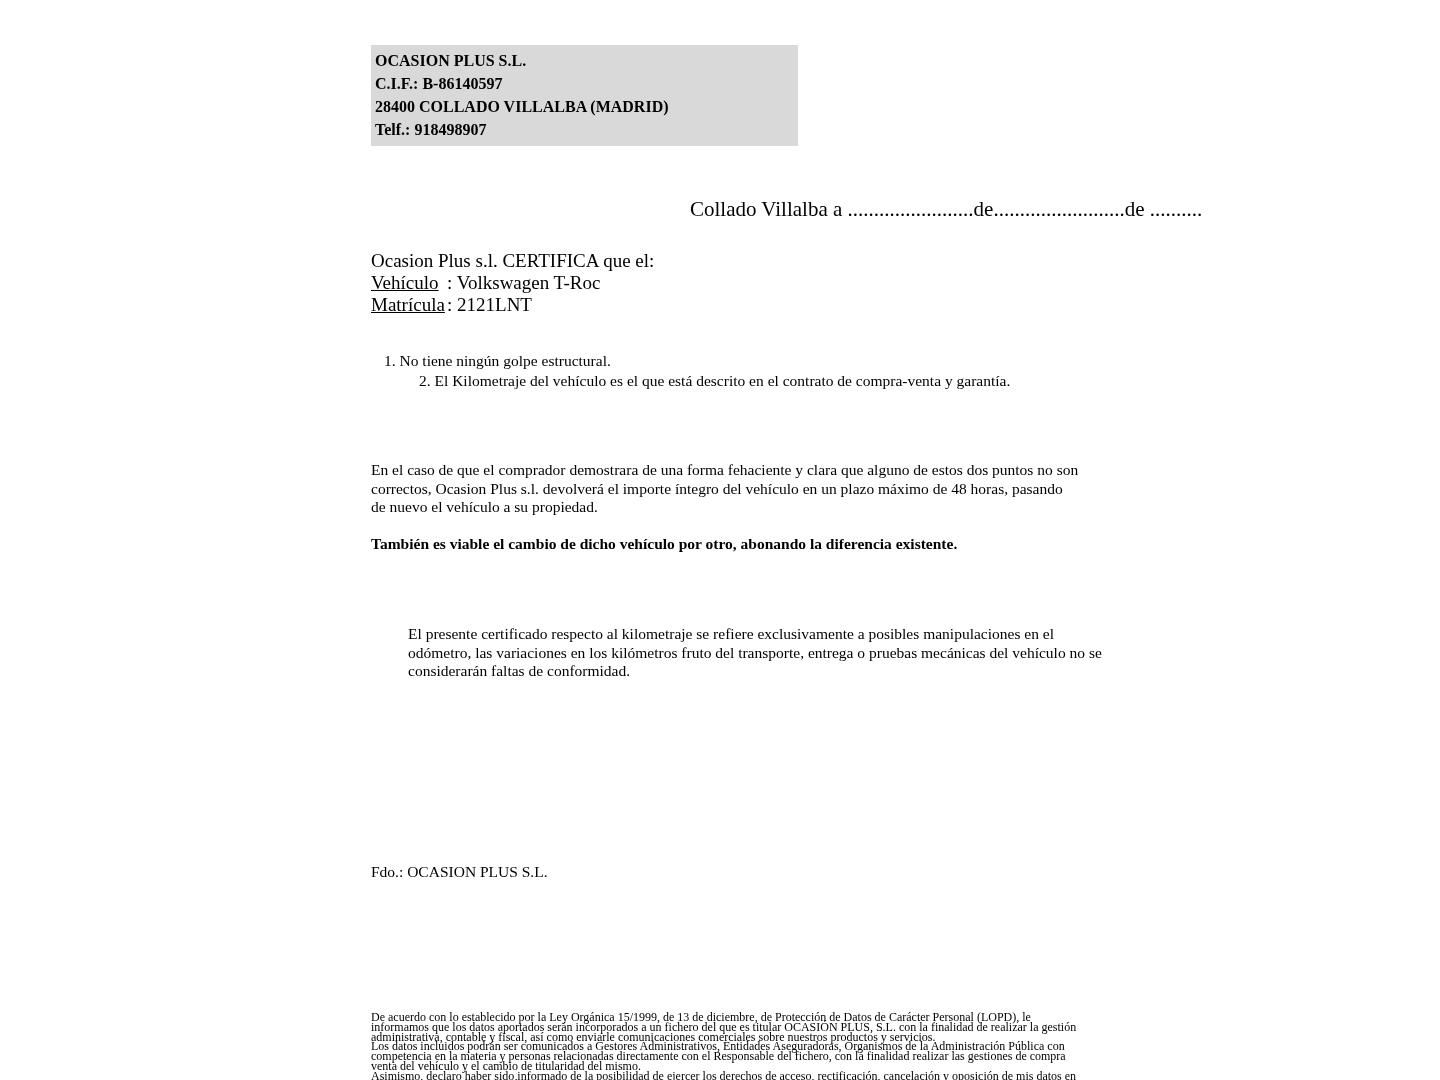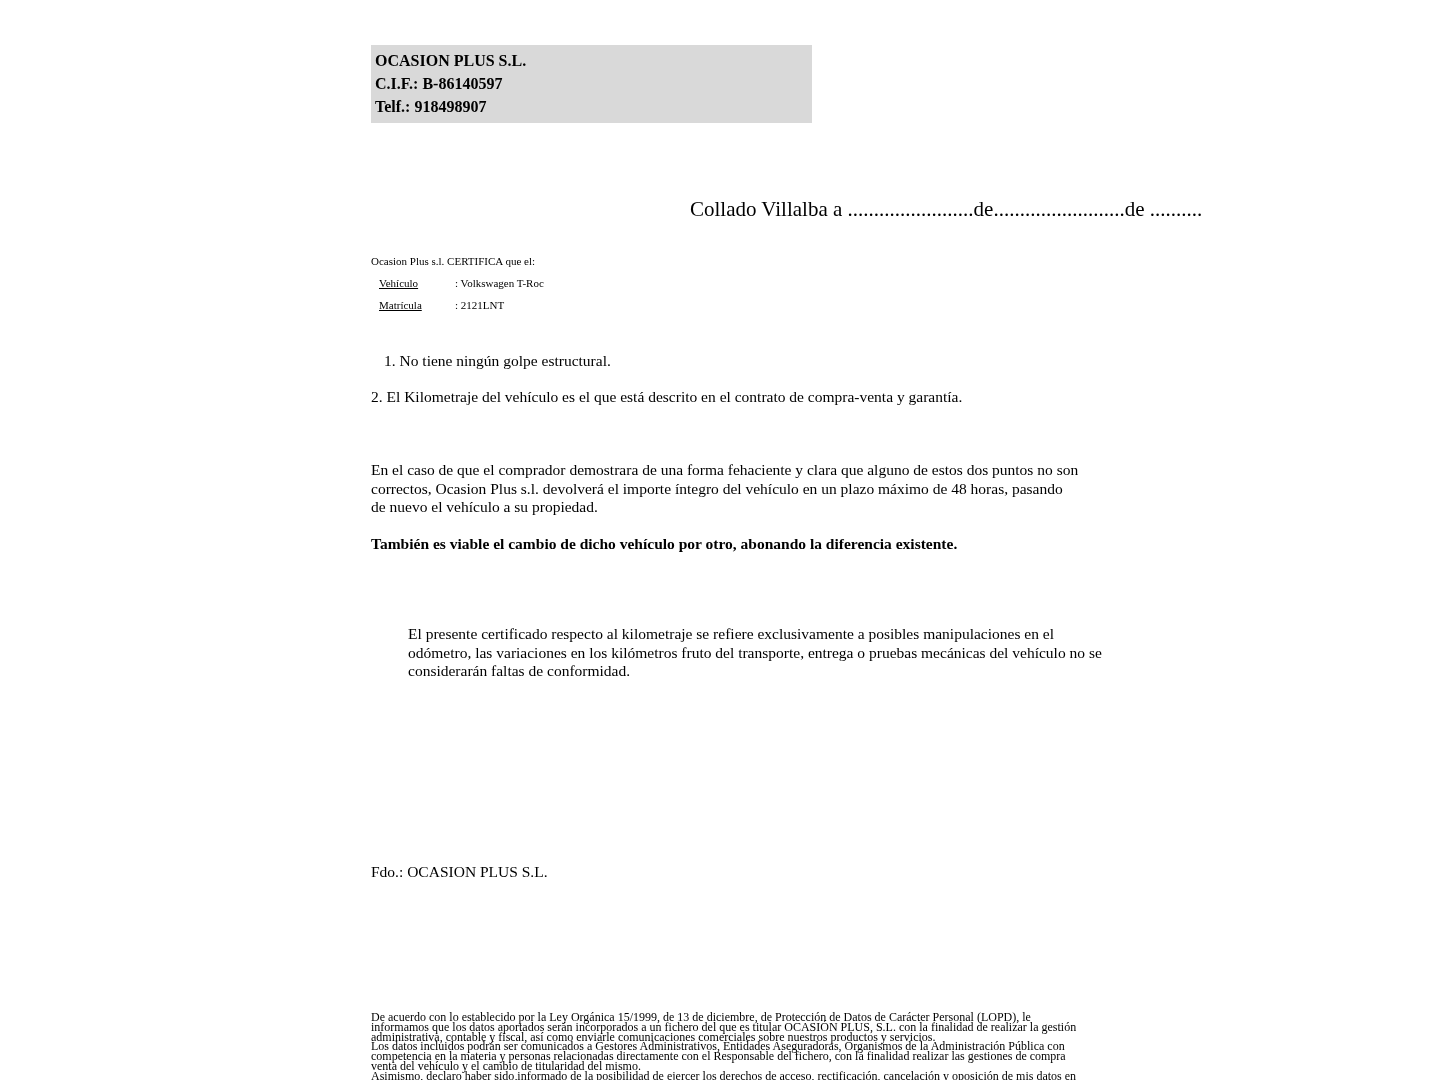--- a/index.html
+++ b/index.html
@@ -11,50 +11,50 @@
     font-family: "Liberation Serif", "DejaVu Serif", serif;
     color: #000000;
     overflow: hidden;
   }
   .company-box {
     position: absolute;
     left: 371px;
     top: 45px;
     width: 423px;
     background: #d9d9d9;
-    padding: 4px 14px 5px 4px;
+    padding: 4px 0 5px 4px;
     font-weight: bold;
     font-size: 16px;
     line-height: 23px;
   }
   .date-line {
     position: absolute;
     left: 690px;
     top: 197px;
     font-size: 21px;
     white-space: nowrap;
   }
   .cert-block {
     position: absolute;
     left: 371px;
     top: 250px;
-    font-size: 11px;
+    font-size: 19px;
     line-height: 22px;
   }
-  .kv-label { display: inline-block; width: 76px; margin-left: 8px; }
+  .kv-label { display: inline-block; width: 76px; }
   .kv-label .u { text-decoration: underline; }
   .point {
     position: absolute;
     left: 371px;
     width: 720px;
     font-size: 15.5px;
     line-height: 18.6px;
   }
   .point1 { top: 352px; margin-left: 13px; }
-  .point2 { top: 388px; }
+  .point2 { top: 372px; margin-left: 48px; }
   .para {
     position: absolute;
     left: 371px;
     width: 710px;
     font-size: 15.5px;
     line-height: 18.6px;
   }
   .para1 { top: 461px; }
   .para2 { top: 535px; font-weight: bold; }
   .para3 { top: 571px; }
@@ -76,20 +76,21 @@
   .legal-footer p { margin: 0; }
 </style>
 </head>
 <body>
 
 <div class="page">
 
   <div class="company-box">
     <div>OCASION PLUS S.L.</div>
     <div>C.I.F.: B-86140597</div>
+    <div>28400 COLLADO VILLALBA (MADRID)</div>
     <div>Telf.: 918498907</div>
   </div>
 
   <div class="date-line">Collado Villalba a ........................de.........................de ..........</div>
 
   <div class="cert-block">
     <div>Ocasion Plus s.l. CERTIFICA que el:</div>
     <div>
       <span class="kv-label"><span class="u">Vehículo</span></span><span>: Volkswagen T-Roc</span>
     </div>

